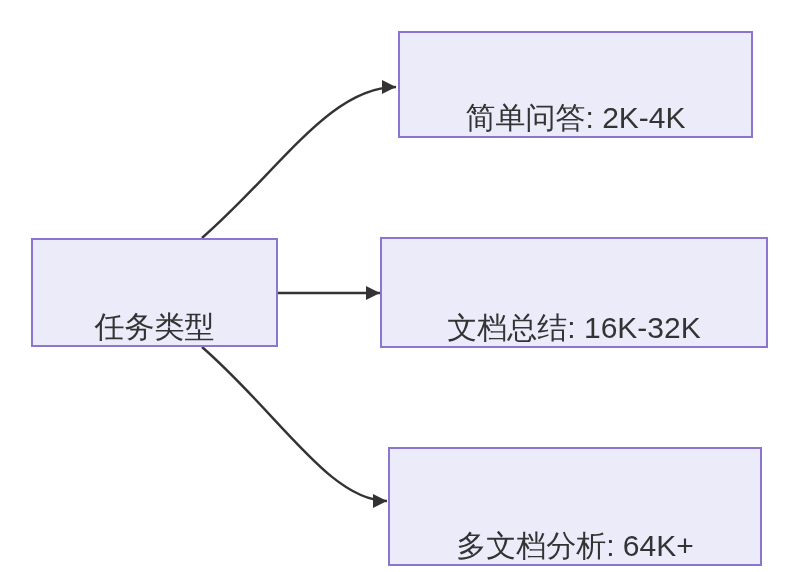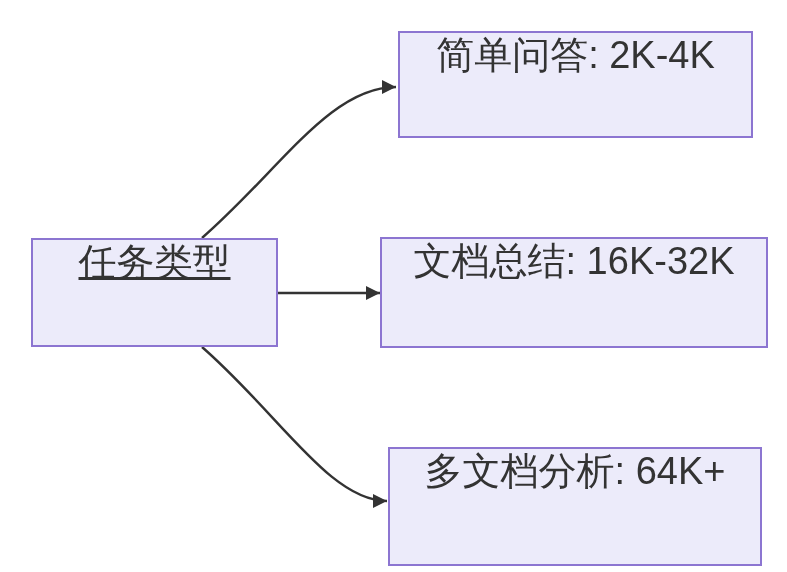--- a/index.html
+++ b/index.html
@@ -28,29 +28,29 @@
   .edge-path {
     stroke: var(--edge-color);
     stroke-width: 2.4;
     fill: none;
   }
   .node {
     position: absolute;
     background: var(--node-fill);
     border: 2px solid var(--node-border);
     display: flex;
-    align-items: flex-start;
+    align-items: flex-end;
     justify-content: center;
     color: var(--text-color);
-    font-size: 38px;
+    font-size: 30px;
     line-height: 1.2;
     white-space: nowrap;
     text-align: center;
   }
-  .node-root   { left: 31px;  top: 238px; width: 247px; height: 109px; text-decoration: underline; }
+  .node-root   { left: 31px;  top: 238px; width: 247px; height: 109px; }
   .node-top    { left: 398px; top: 31px;  width: 355px; height: 107px; }
   .node-middle { left: 380px; top: 237px; width: 388px; height: 111px; }
   .node-bottom { left: 388px; top: 447px; width: 374px; height: 119px; }
 </style>
 </head>
 <body>
 
 <div class="canvas">
 
   <svg class="edges-layer" viewBox="0 0 787 572" xmlns="http://www.w3.org/2000/svg" aria-hidden="true">

